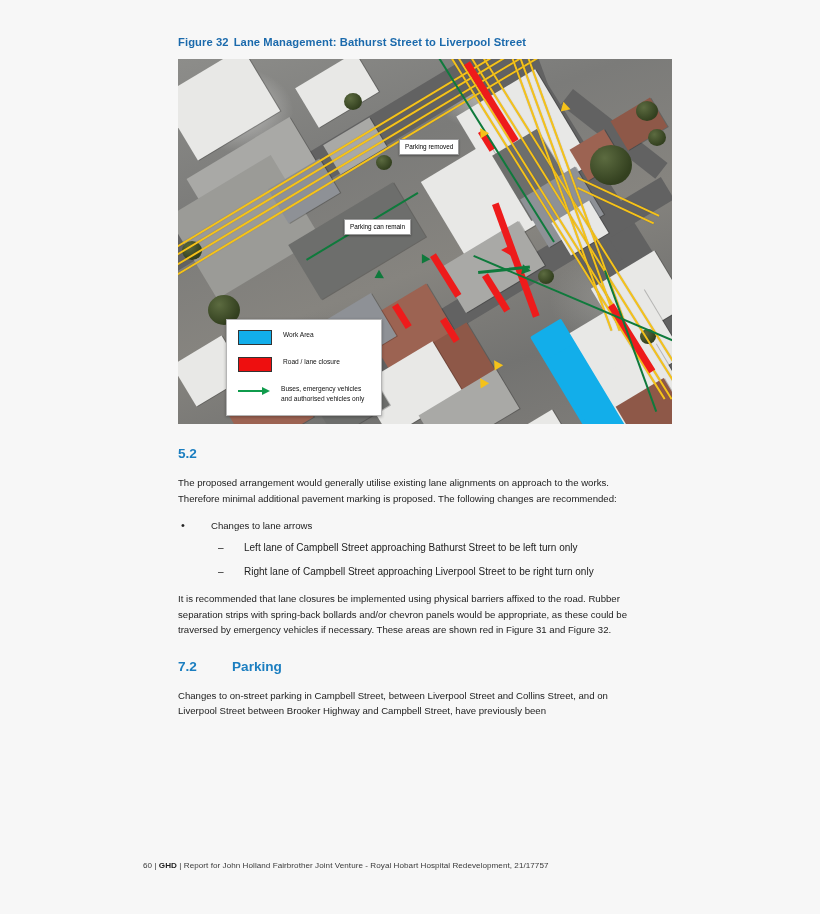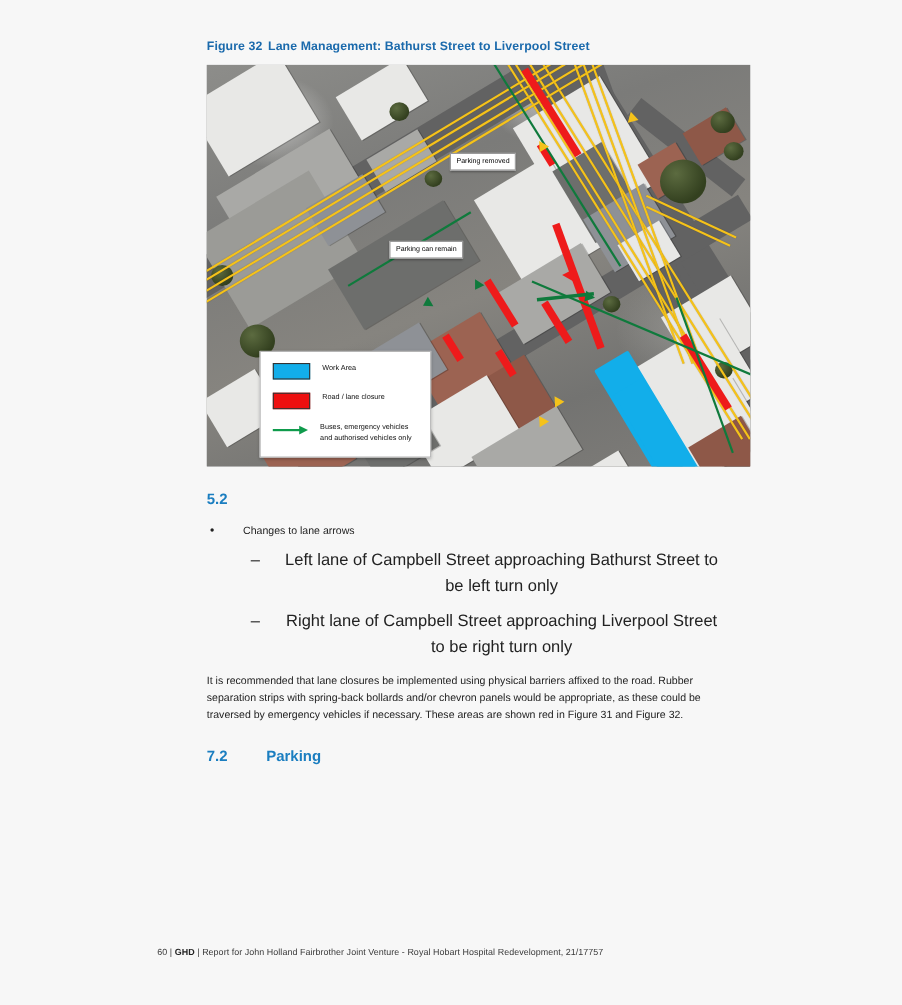--- a/index.html
+++ b/index.html
@@ -17,21 +17,21 @@
   }
   .page {
     position: absolute;
     left: 0; top: 0;
     width: 820px;
     height: 914px;
     background: #f7f7f7;
   }
   .content {
     position: absolute;
-    left: 188px;
+    left: 178px;
     top: 36px;
     width: 470px;
   }
 
   
   .figure-caption {
     font-size: 11.2px;
     font-weight: bold;
     color: #1b6aac;
     letter-spacing: 0.1px;
@@ -234,26 +234,25 @@
     font-size: 11px;
     color: #222;
   }
   ul.sub {
     list-style: none;
     margin: 7px 0 0 0;
     padding: 0;
   }
   ul.sub > li {
     position: relative;
-    font-size: 15px;
+    font-size: 10px;
     line-height: 1.58;
     color: #222;
     padding-left: 33px;
     margin-bottom: 8px;
-    text-align: center;
   }
   ul.sub > li::before {
     content: "\2013";
     position: absolute;
     left: 7px;
     top: 0;
     color: #222;
   }
 
   
@@ -395,20 +394,21 @@
         </div>
 
       </div>
     </div>
 
 
     <h2 class="sec">
       <span class="num">5.2</span>
     </h2>
 
+    <p class="body">The proposed arrangement would generally utilise existing lane alignments on approach to the works.  Therefore minimal additional pavement marking is proposed.  The following changes are recommended:</p>
 
     <ul class="bullets">
       <li>
         <span>Changes to lane arrows</span>
         <ul class="sub">
           <li>
             <span>Left lane of Campbell Street approaching Bathurst Street to be left turn only</span>
           </li>
           <li>
             <span>Right lane of Campbell Street approaching Liverpool Street to be right turn only</span>
@@ -417,19 +417,20 @@
       </li>
     </ul>
 
     <p class="body">It is recommended that lane closures be implemented using physical barriers affixed to the road.  Rubber separation strips with spring-back bollards and/or chevron panels would be appropriate, as these could be traversed by emergency vehicles if necessary.  These areas are shown red in Figure 31 and Figure 32.</p>
 
     <h2 class="sec">
       <span class="num">7.2</span>
       <span class="txt">Parking</span>
     </h2>
 
+    <p class="body">Changes to on-street parking in Campbell Street, between Liverpool Street and Collins Street, and on Liverpool Street between Brooker Highway and Campbell Street, have previously been</p>
 
   </div>
 
   <div class="footer">
     <span>60</span><span> | </span><b>GHD</b><span> | </span><span>Report for John Holland Fairbrother Joint Venture - Royal Hobart Hospital Redevelopment, 21/17757</span>
   </div>
 </div>
 
 </body></html>

